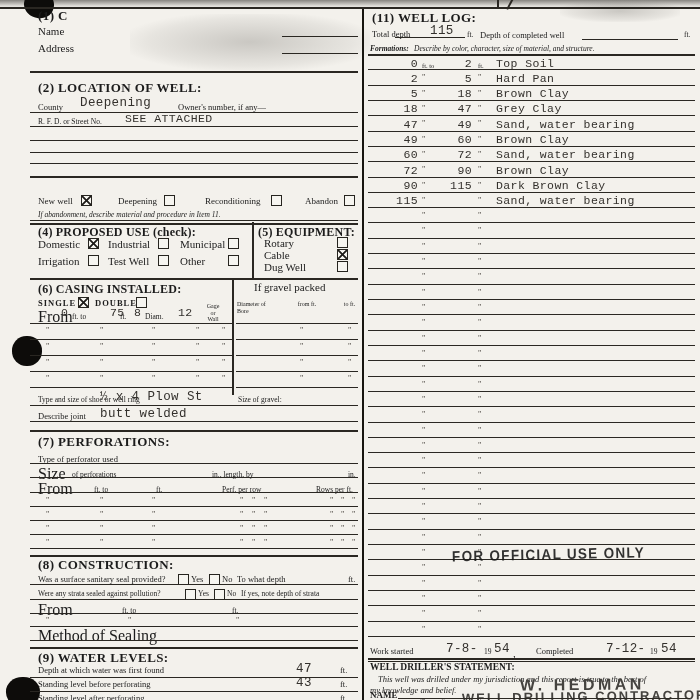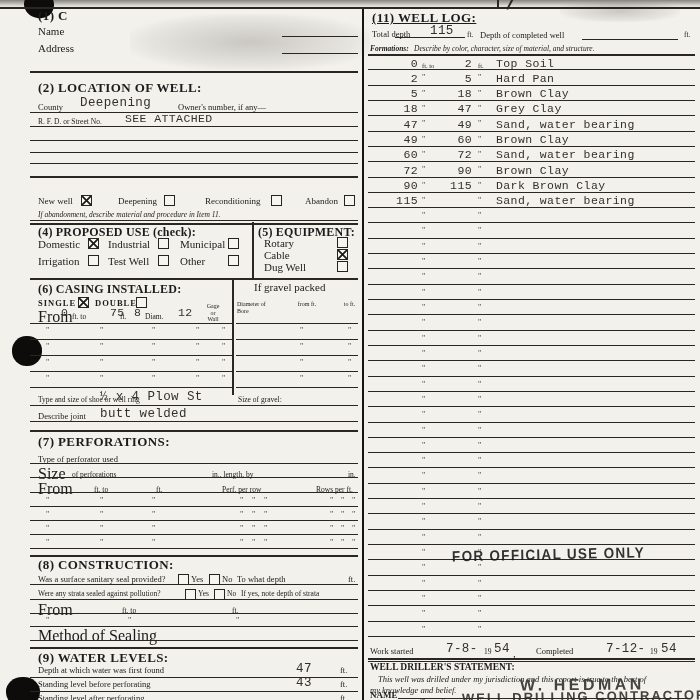--- a/index.html
+++ b/index.html
@@ -161,21 +161,21 @@
   <div class="t h1" style="left:38px;top:651px;">(9) WATER LEVELS:</div>
   <div class="t sm" style="left:38px;top:666px;">Depth at which water was first found</div>
   <div class="t type type12" style="left:296px;top:663px;">47</div>
   <div class="t sm" style="left:340px;top:666px;">ft.</div>
   <div class="t sm" style="left:38px;top:680px;">Standing level before perforating</div>
   <div class="t type type12" style="left:296px;top:677px;">43</div>
   <div class="t sm" style="left:340px;top:680px;">ft.</div>
   <div class="t sm" style="left:38px;top:694px;">Standing level after perforating</div>
   <div class="t sm" style="left:340px;top:694px;">ft.</div>
 
-  <div class="t h1" style="left:372px;top:11px;text-decoration:underline;">(11) WELL LOG:</div>
+  <div class="t h1" style="left:372px;top:11px;">(11) WELL LOG:</div>
   <div class="t sm" style="left:372px;top:30px;">Total depth</div>
   <div class="t type type12" style="left:430px;top:25px;">115</div>
   <div class="t xs" style="left:467px;top:31px;">ft.</div>
   <div class="t sm" style="left:480px;top:31px;">Depth of completed well</div>
   <div class="t xs" style="left:684px;top:31px;">ft.</div>
   <div class="t xs it bold" style="left:370px;top:45px;">Formations:</div>
   <div class="t xs it" style="left:414px;top:45px;">Describe by color, character, size of material, and structure.</div>
   <div id="log-rows">
       <div class="log-row">
         <span class="type lr-from">0</span>

